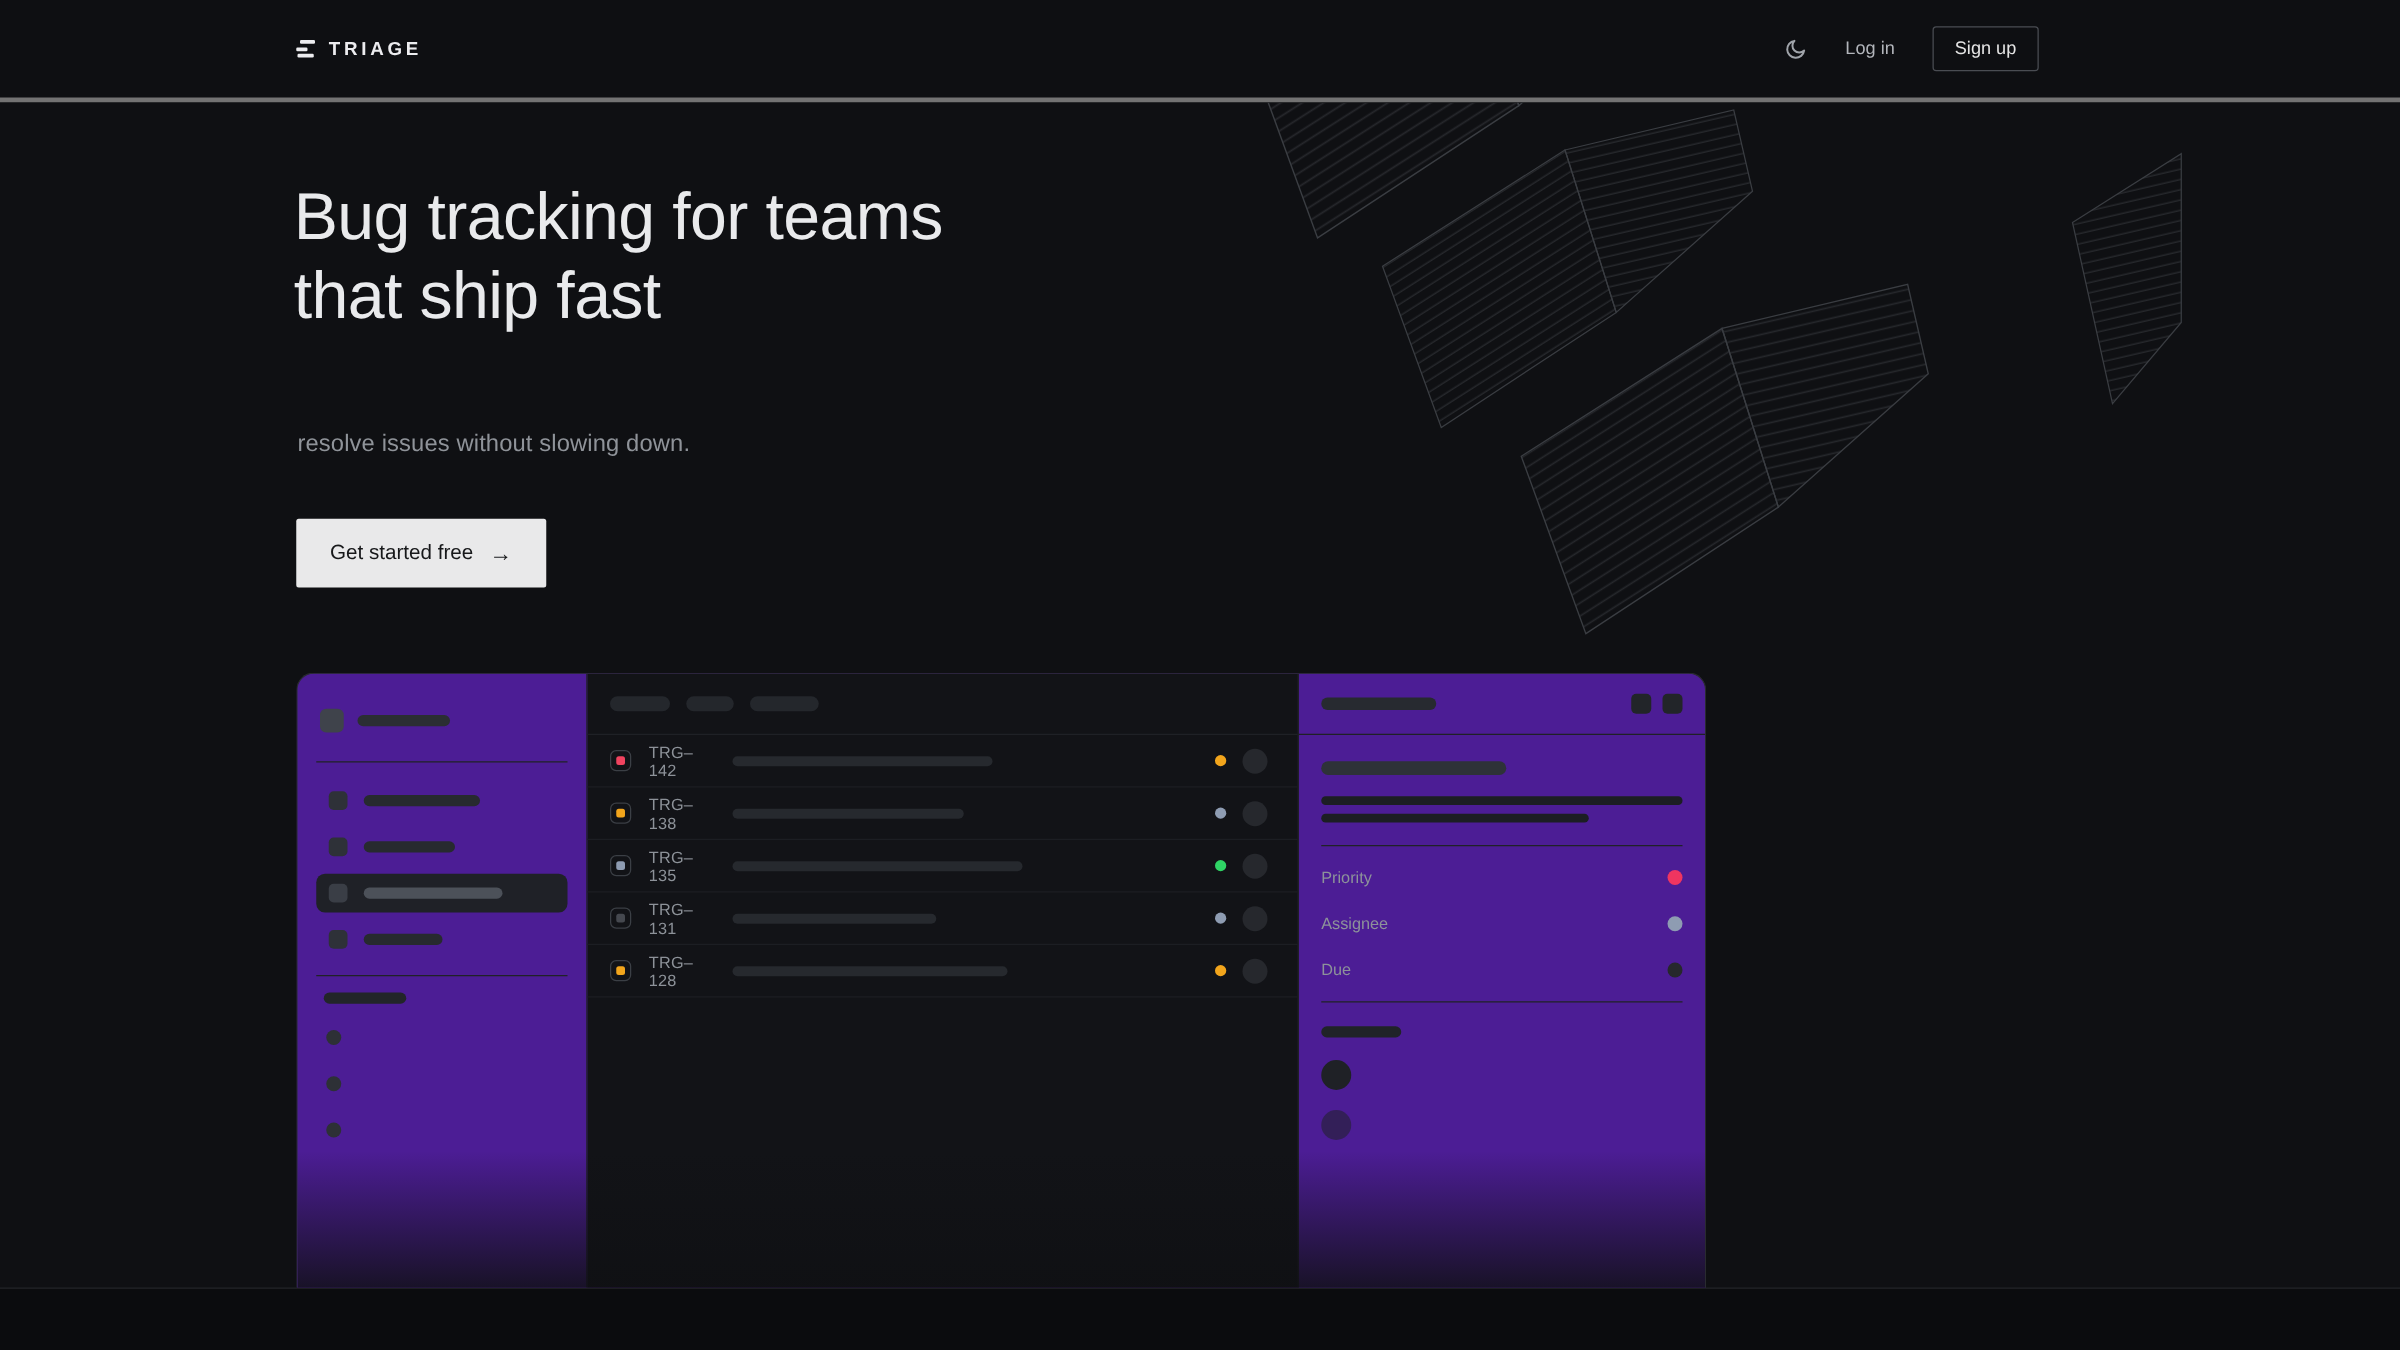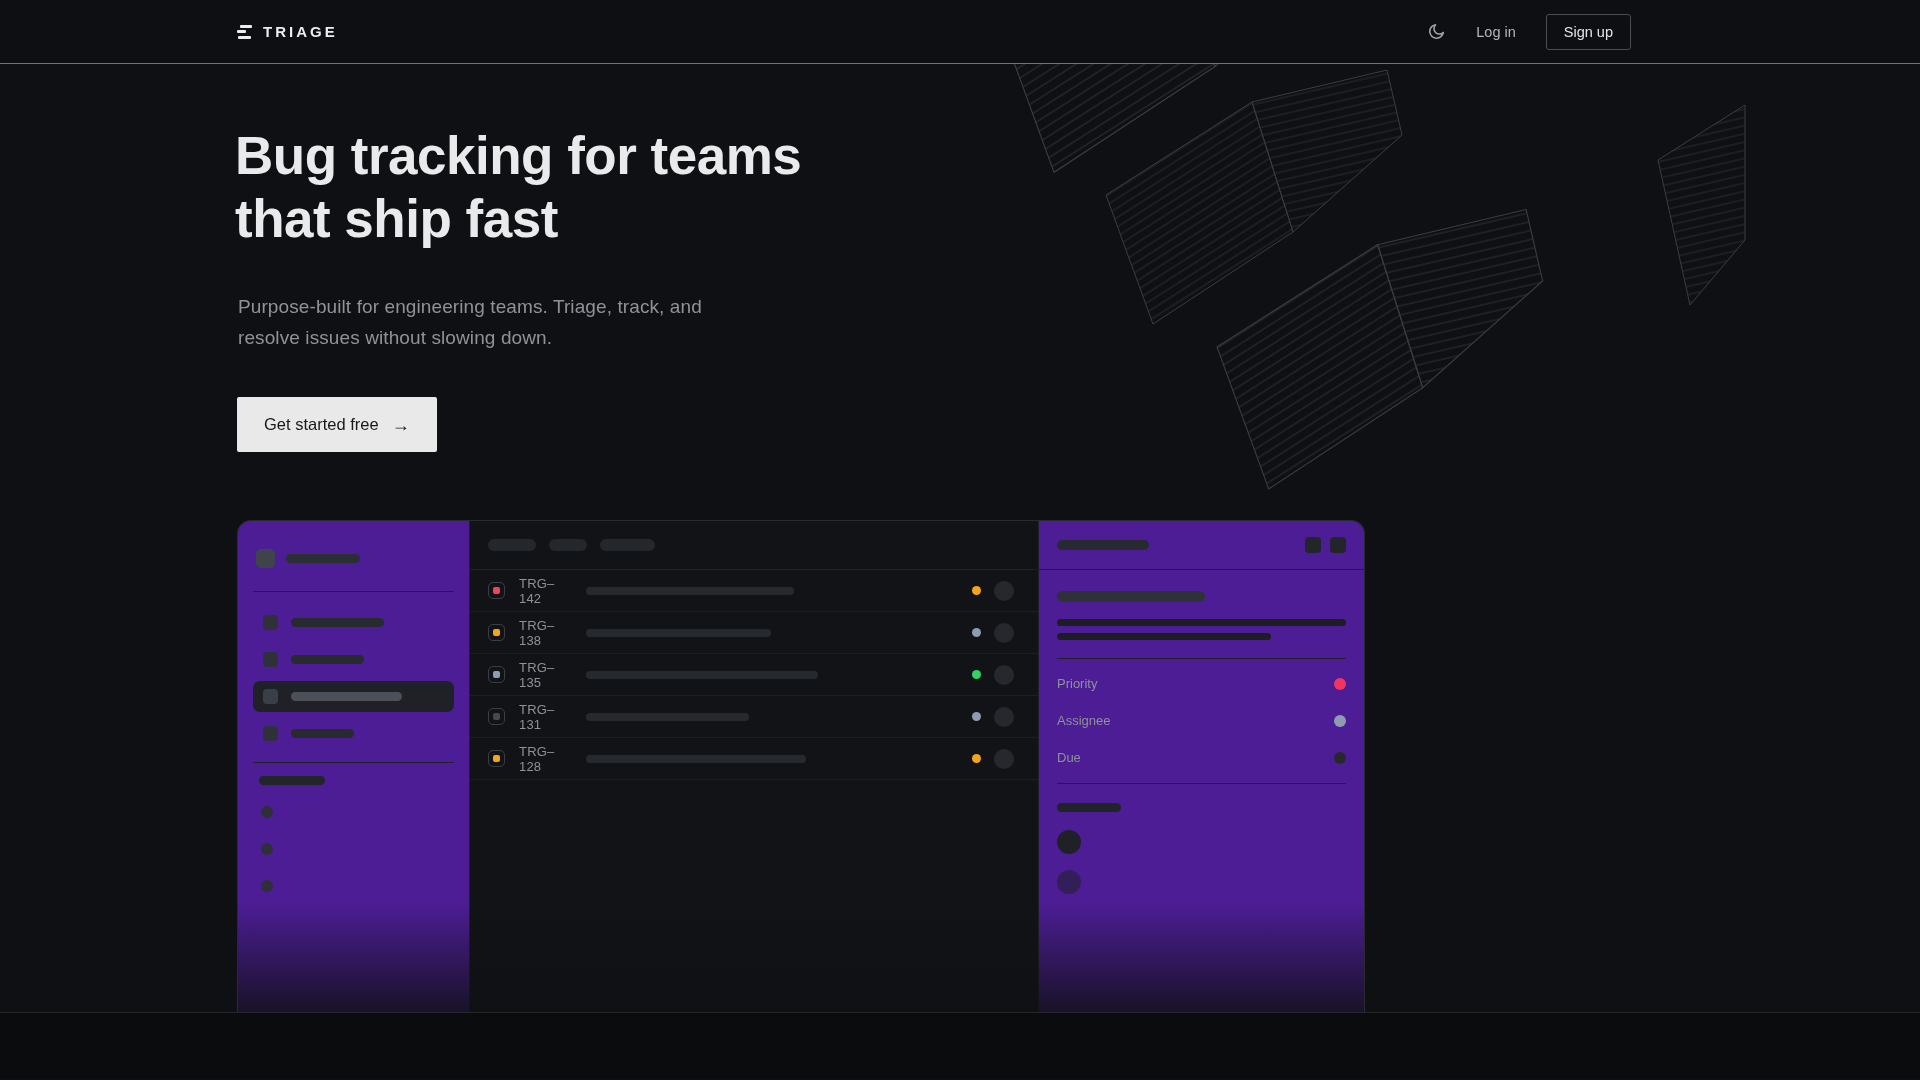--- a/index.html
+++ b/index.html
@@ -6,22 +6,22 @@
   html,body { margin:0; padding:0; }
   body {
     width:1920px; height:1080px; overflow:hidden;
     background:#0e0f12;
     font-family:"Liberation Sans","DejaVu Sans",sans-serif;
     -webkit-font-smoothing:antialiased;
   }
 
   
   header {
-    height:64px; display:flex; align-items:center; justify-content:space-between;
-    padding:0 289px 0 237px; background:#0e0f12; border-bottom:1px solid #737373;
+    height:82px; display:flex; align-items:center; justify-content:space-between;
+    padding:0 289px 0 237px; background:#0e0f12; border-bottom:4px solid #737373;
   }
   .nav-left { display:flex; align-items:center; gap:11px; cursor:pointer; }
   .logo-icon { display:inline-flex; flex-direction:column; gap:2.5px; }
   .logo-icon i { display:block; height:3px; border-radius:1px; background:#ececef; }
   .logo-icon i:nth-child(1){ width:12px; margin-left:3px; }
   .logo-icon i:nth-child(2){ width:9px;  margin-left:0; }
   .logo-icon i:nth-child(3){ width:13px; margin-left:1px; }
   .brand-text { font-size:15px; font-weight:700; letter-spacing:3px; color:#ececef; }
   .nav-right { display:flex; align-items:center; gap:30px; }
   .theme-btn { background:none; border:none; padding:0; cursor:pointer; display:flex; }
@@ -29,21 +29,21 @@
   .signup {
     font-size:14.5px; color:#e5e5e5; background:transparent; cursor:pointer;
     border:1px solid #4a4d53; border-radius:3px; padding:9px 17px;
   }
 
   
   .hero { position:relative; height:949px; background:#0f1013; border-bottom:1px solid #232528; overflow:hidden; }
   .deco { position:absolute; top:0; left:940px; pointer-events:none; }
   h1 {
     position:absolute; left:235px; top:60px; margin:0;
-    font-size:53px; line-height:63px; font-weight:700; letter-spacing:-0.5px; color:#e9eaec;
+    font-size:53px; line-height:63px; font-weight:400; letter-spacing:-0.5px; color:#e9eaec;
   }
   .subtitle {
     position:absolute; left:238px; top:228px; margin:0;
     font-size:19px; line-height:30.5px; color:#8f9399; letter-spacing:0.1px;
   }
   .cta {
     position:absolute; left:237px; top:333px; height:55px; padding:0 27px;
     display:inline-flex; align-items:center; gap:13px;
     background:#e9e9ea; color:#17181a; border:none; border-radius:2px;
     font-size:16.5px; font-weight:500; font-family:inherit; cursor:pointer;
@@ -158,21 +158,21 @@
       </g>
     </defs>
     <use href="#plank" transform="translate(60,-40) scale(1.15)"></use>
     <use href="#plank" transform="translate(166,131)"></use>
     <use href="#plank" transform="translate(277,283) scale(1.1)"></use>
     <polygon points="718,96 805,41 805,176 750,241" fill="url(#hatchR)" stroke="#3a3d42" stroke-width="1"></polygon>
   </svg>
 
   <h1><span>Bug tracking for teams</span><br><span>that ship fast</span></h1>
 
-  <p class="subtitle"><span>Purpose-built for engineering teams. Triage, track, and</span><br><span>resolve issues without slowing down.</span></p>
+  <p class="subtitle"><br><span>resolve issues without slowing down.</span></p>
 
   <button class="cta">
     <span>Get started free</span>
     <span class="arrow">→</span>
   </button>
 
   <div class="app-card">
 
     <aside class="mk-sidebar">
       <div class="ws-row">

